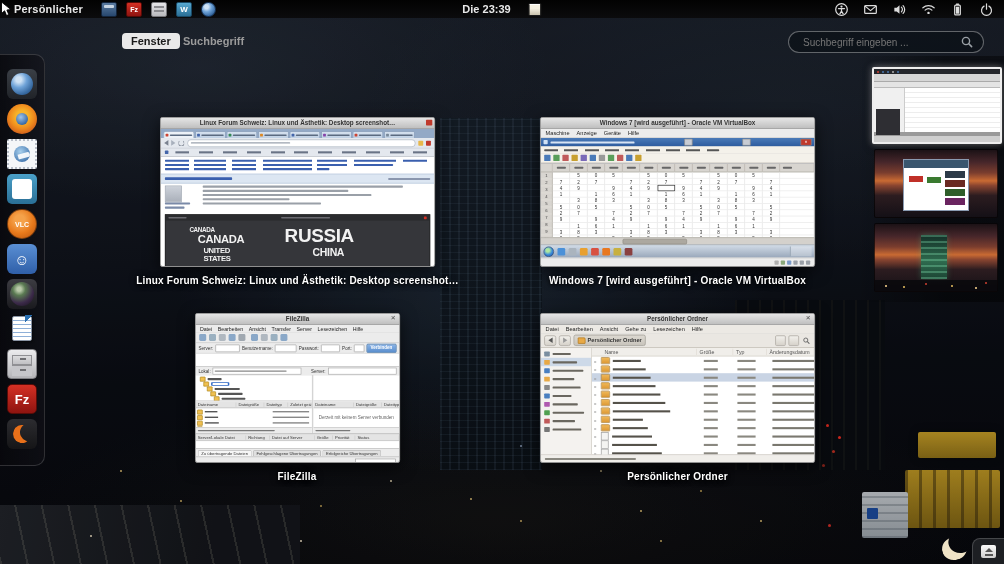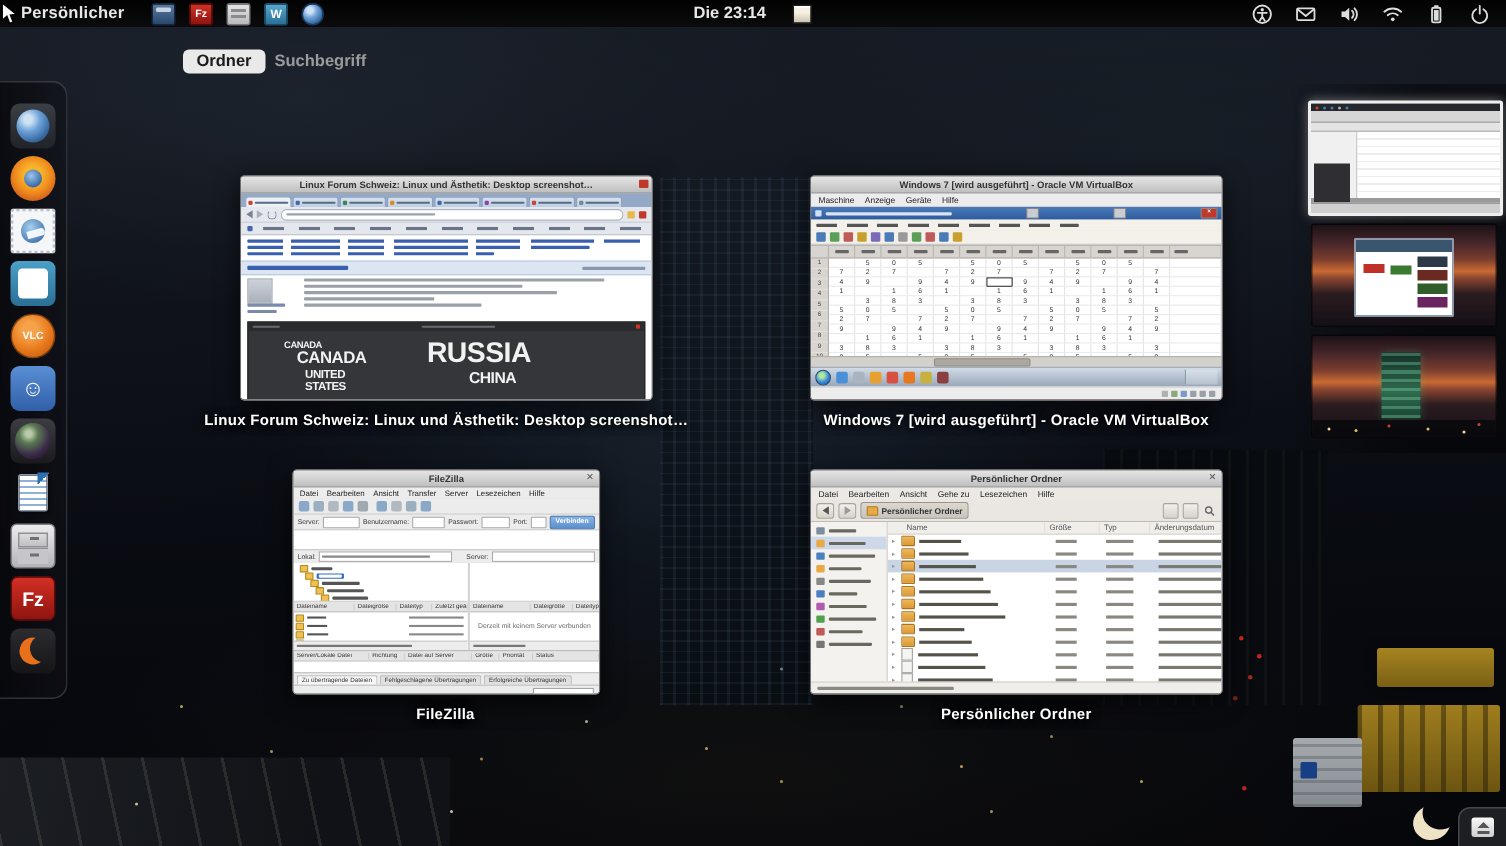--- a/index.html
+++ b/index.html
@@ -346,21 +346,21 @@
   <div class="topbar">
     <div class="activities">Persönlicher</div>
     <div class="tb-apps">
       <span class="mi mi-terminal"></span>
         <span class="mi mi-filezilla">Fz</span>
         <span class="mi mi-archive"></span>
         <span class="mi mi-word">W</span>
         <span class="mi mi-ball"></span>
     </div>
     <div class="centerbox">
-      <span class="clock">Die 23:14</span>
+      <span class="clock">Die 23:39</span>
       <span class="trayic"></span>
     </div>
     <div class="status">
       <span class="sic">
         <svg width="15" height="15" viewBox="0 0 16 16">
             <circle cx="8" cy="8" r="6.2"></circle>
             <circle cx="8" cy="4.8" r="1.2" fill="#dcdcdc" stroke="none"></circle>
             <path d="M4.8 7 L11.2 7 M8 7 L8 9.8 M8 9.8 L6.2 12.6 M8 9.8 L9.8 12.6"></path>
           </svg>
       </span>
@@ -394,22 +394,29 @@
             <path d="M5.4 4.4 A5.3 5.3 0 1 0 10.6 4.4"></path>
             <path d="M8 2 L8 7.6"></path>
           </svg>
       </span>
     </div>
   </div>
   <svg class="cursor" width="13" height="17" viewBox="0 0 13 17">
     <path d="M1.5 1 L1.5 12.5 L4.6 9.8 L6.5 14.6 L8.8 13.6 L6.9 9 L11 8.6 Z" fill="#fff" stroke="#000" stroke-width="0.9"></path>
   </svg>
 
-  <div class="modetab active">Ordner</div>
+  <div class="modetab active">Fenster</div>
   <div class="modetab inactive">Suchbegriff</div>
+  <div class="search">
+    <input type="text" placeholder="Suchbegriff eingeben ..." style="">
+    <svg class="mag" viewBox="0 0 16 16">
+        <circle cx="7" cy="7" r="3.6" fill="none" stroke="#9aa0a6" stroke-width="1.4"></circle>
+        <path d="M9.8 9.8 L12.6 12.6" stroke="#9aa0a6" stroke-width="1.6" stroke-linecap="round"></path>
+      </svg>
+  </div>
 
   <div class="dock">
     <div class="di ic-chromium"></div>
       <div class="di ic-firefox"></div>
       <div class="di ic-thunderbird"></div>
       <div class="di ic-notes">W</div>
       <div class="di ic-vlc">VLC</div>
       <div class="di ic-empathy">☺</div>
       <div class="di ic-lens"></div>
       <div class="di ic-writer"></div>

